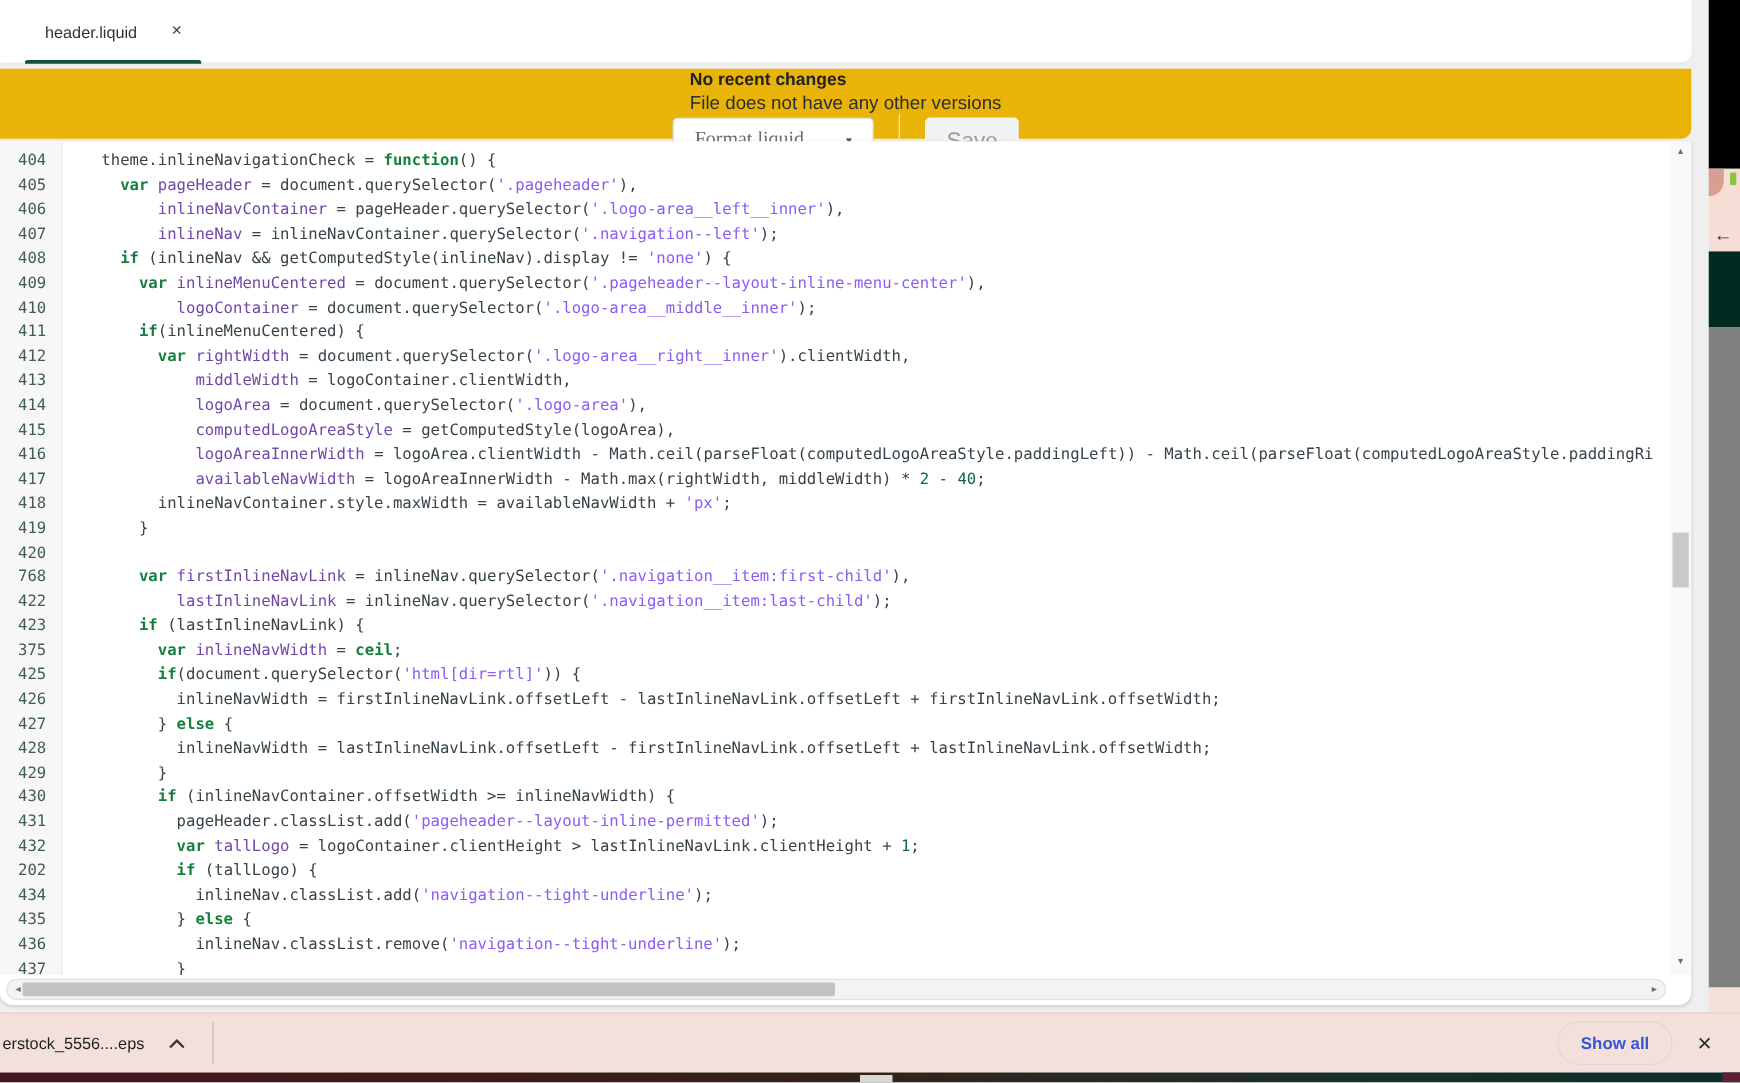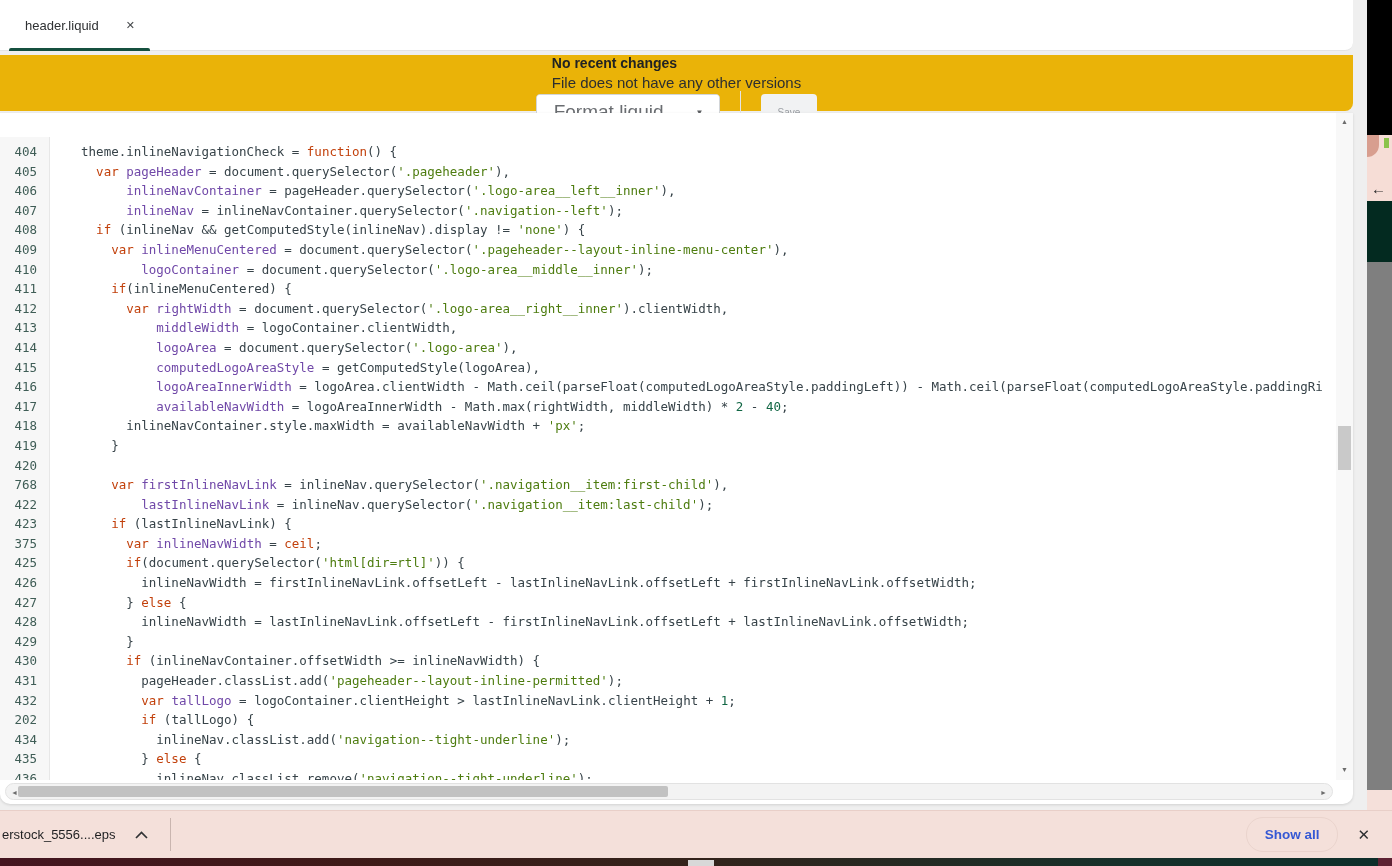--- a/index.html
+++ b/index.html
@@ -2,51 +2,51 @@
 <html><head>
 <meta charset="utf-8">
 <style>
   html,body{margin:0;padding:0;}
   body{
     width:1392px;height:866px;position:relative;overflow:hidden;
     background:#efefef;font-family:"Liberation Sans",sans-serif;
   }
   
   .app-card{position:absolute;left:0;top:0;width:1353px;}
-  .tabbar{height:50px;background:#fff;border-bottom:1px solid #e3e3e3;border-radius:0 0 8px 0;position:relative;}
+  .tabbar{height:50px;background:#fff;border-bottom:1px solid #e3e3e3;border-radius:0 0 8px 0;position:relative;padding-left:11px;}
   .tab{position:relative;display:inline-flex;align-items:center;height:100%;margin-left:9px;padding:0 15px 0 16px;cursor:pointer;}
   .tab-label{font-size:13px;color:#2f3133;margin-right:27px;}
   .tab-close{font-size:11px;color:#45484b;line-height:1;}
   .tab-underline{position:absolute;left:0;right:0;bottom:-1px;height:3px;background:#15503f;border-radius:2px 2px 0 0;}
 
   .version-bar{margin-top:4px;height:56px;background:#eab308;border-radius:0 0 8px 0;
     display:flex;align-items:center;justify-content:space-between;padding:0 17px;box-sizing:border-box;flex-direction:column;}
   .vb-title{font-size:14px;font-weight:700;color:#202223;margin-bottom:3px;}
   .vb-subtitle{font-size:15px;color:#2c2e30;text-align:center;}
   .vb-right{display:flex;align-items:center;}
   .split-btn{display:flex;border:1px solid #d2d5d8;border-radius:4px;overflow:hidden;height:36px;box-sizing:border-box;background:#fff;}
-  .split-main{padding:0 17px;font-size:19px;color:#6a6d71;display:flex;align-items:center;background:#fff;border:none;cursor:pointer;font-family:Liberation Sans, sans-serif;}
+  .split-main{padding:0 17px;font-size:16px;color:#6a6d71;display:flex;align-items:center;background:#fff;border:none;cursor:pointer;font-family:Liberation Serif, serif;}
   .split-caret{width:38px;border-left:1px solid #d2d5d8;display:flex;align-items:center;justify-content:center;color:#5c5f62;font-size:8px;background:#fff;border:none;cursor:pointer;}
   .vdivider{width:1px;height:42px;background:#e3e4e6;margin:0 20px;}
-  .save-btn{height:36px;padding:0 17px;background:#f1f2f3;border:none;border-radius:4px;font-size:10px;color:#999da2;font-family:inherit;}
+  .save-btn{height:36px;padding:0 17px;background:#f1f2f3;border:none;border-radius:4px;font-size:18px;color:#999da2;font-family:inherit;}
 
   
   .editor-card{position:relative;margin-top:2px;height:691px;background:#fff;border-radius:0 0 10px 10px;
     box-shadow:0 1px 3px rgba(0,0,0,.13);overflow:hidden;}
-  .code-viewport{position:absolute;left:0;top:0;right:17px;bottom:24px;overflow:hidden;margin-top:24px;}
+  .code-viewport{position:absolute;left:0;top:0;right:17px;bottom:24px;overflow:hidden;}
   .gutter-bg{position:absolute;left:0;top:0;bottom:0;width:49px;background:#f7f7f7;border-right:1px solid #e7e7e7;}
   .code-lines{position:relative;padding-top:5px;font-family:"DejaVu Sans Mono","Liberation Mono",monospace;
     font-size:12.5px;line-height:19.6px;}
   .code-line{display:flex;white-space:pre;}
   .line-num{flex:0 0 50px;box-sizing:border-box;text-align:right;padding-right:13px;color:#3f5d56;}
   .line-code{padding-left:16px;}
   .tk-t{color:#374349;}
-  .tk-k{color:#c2410c;font-weight:normal;}
+  .tk-k{color:#15803d;font-weight:bold;}
   .tk-d{color:#7048a8;}
-  .tk-s{color:#4d7c0f;}
+  .tk-s{color:#8b5cf6;}
   .tk-n{color:#116644;}
 
   .vscrollbar{position:absolute;right:0;top:0;bottom:24px;width:17px;background:#f8f8f8;}
   .vs-arrow{position:absolute;left:0;right:0;text-align:center;font-size:7px;color:#6c6c6c;cursor:pointer;}
   .vs-up{top:5px;} .vs-down{bottom:7px;}
   .vs-thumb{position:absolute;top:313px;left:2px;width:13px;height:44px;background:#c9c9c9;cursor:pointer;}
 
   .hscrollbar{position:absolute;left:5px;right:20px;bottom:4px;height:17px;background:#f3f3f3;
     border:1px solid #e2e2e2;border-radius:9px;box-sizing:border-box;}
   .hs-arrow{position:absolute;top:50%;transform:translateY(-50%);font-size:7px;color:#6c6c6c;cursor:pointer;}

